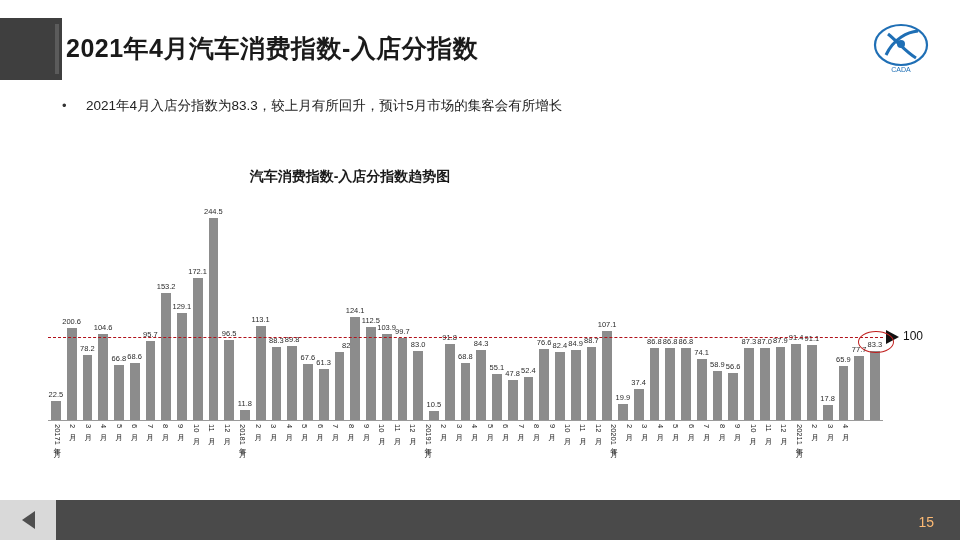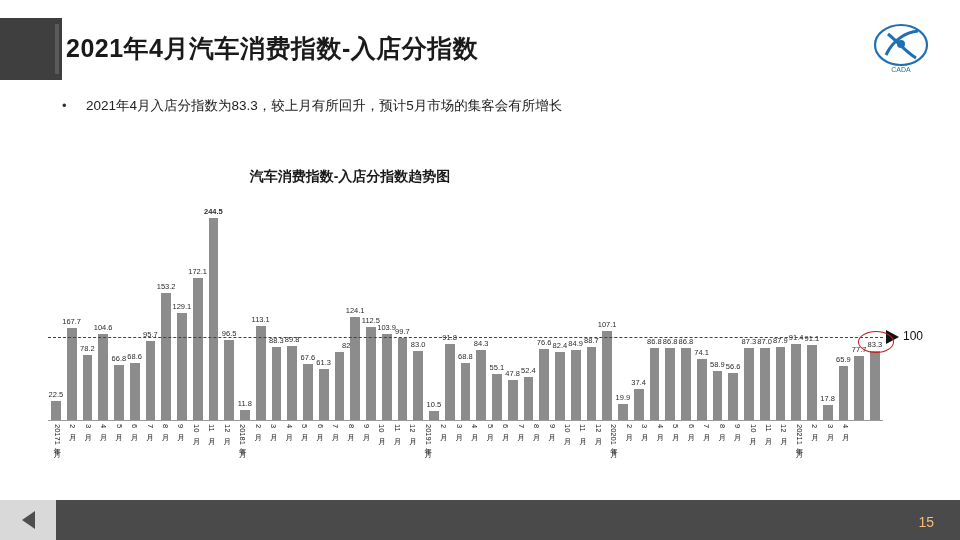--- a/index.html
+++ b/index.html
@@ -134,21 +134,21 @@
 
   <div class="chart-wrap">
     <div class="chart-title">汽车消费指数-入店分指数趋势图</div>
     <div class="plot">
       <div class="bars" id="bars">
           <div class="bar-slot">
             <span class="bar-label" style="bottom: 20.6058px;">22.5</span>
             <div class="bar" style="height: 18.6058px; background: rgb(140, 140, 140);"></div>
           </div>
           <div class="bar-slot">
-            <span class="bar-label" style="bottom: 94.0365px;">167.7</span>
+            <span class="bar-label" style="bottom: 94.0365px;">200.6</span>
             <div class="bar" style="height: 92.0365px; background: rgb(140, 140, 140);"></div>
           </div>
           <div class="bar-slot">
             <span class="bar-label" style="bottom: 66.6654px;">78.2</span>
             <div class="bar" style="height: 64.6654px; background: rgb(140, 140, 140);"></div>
           </div>
           <div class="bar-slot">
             <span class="bar-label" style="bottom: 88.4962px;">104.6</span>
             <div class="bar" style="height: 86.4962px; background: rgb(140, 140, 140);"></div>
           </div>
@@ -170,21 +170,21 @@
           </div>
           <div class="bar-slot">
             <span class="bar-label" style="bottom: 108.756px;">129.1</span>
             <div class="bar" style="height: 106.756px; background: rgb(140, 140, 140);"></div>
           </div>
           <div class="bar-slot">
             <span class="bar-label" style="bottom: 144.313px;">172.1</span>
             <div class="bar" style="height: 142.313px; background: rgb(140, 140, 140);"></div>
           </div>
           <div class="bar-slot">
-            <span class="bar-label" style="bottom: 204.183px; font-weight: bold;">244.5</span>
+            <span class="bar-label" style="bottom: 204.183px;">244.5</span>
             <div class="bar" style="height: 202.183px; background: rgb(140, 140, 140);"></div>
           </div>
           <div class="bar-slot">
             <span class="bar-label" style="bottom: 81.7981px;">96.5</span>
             <div class="bar" style="height: 79.7981px; background: rgb(140, 140, 140);"></div>
           </div>
           <div class="bar-slot">
             <span class="bar-label" style="bottom: 11.7577px;">11.8</span>
             <div class="bar" style="height: 9.75769px; background: rgb(140, 140, 140);"></div>
           </div>

